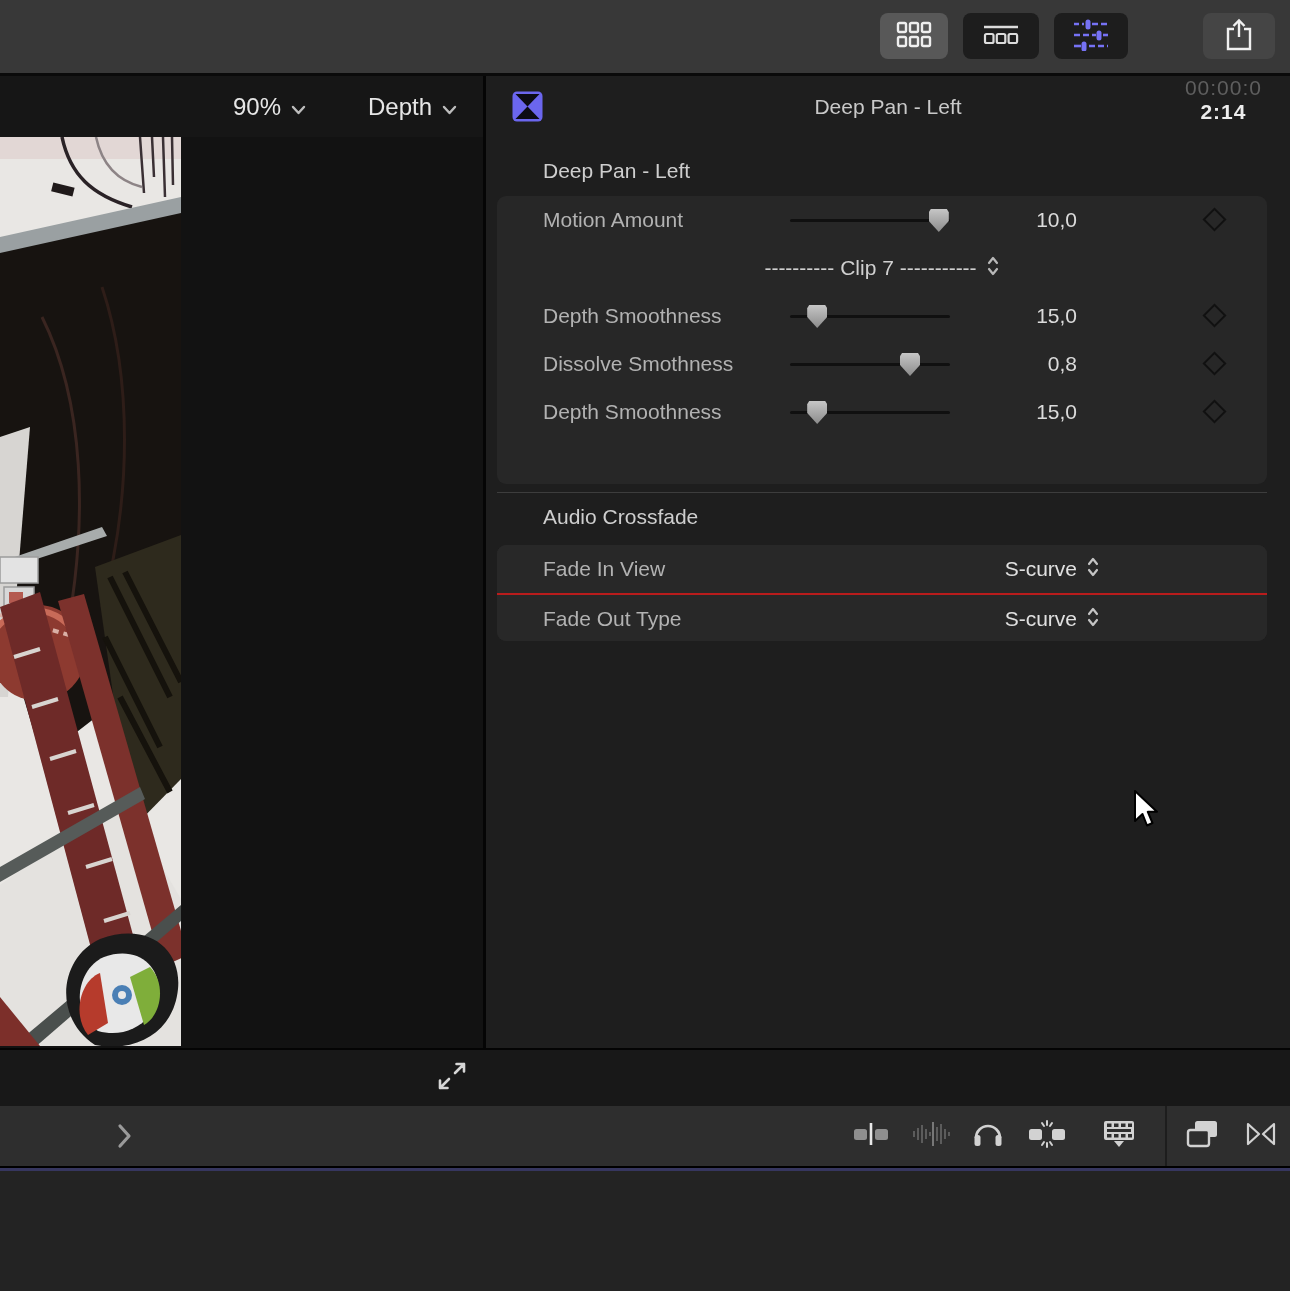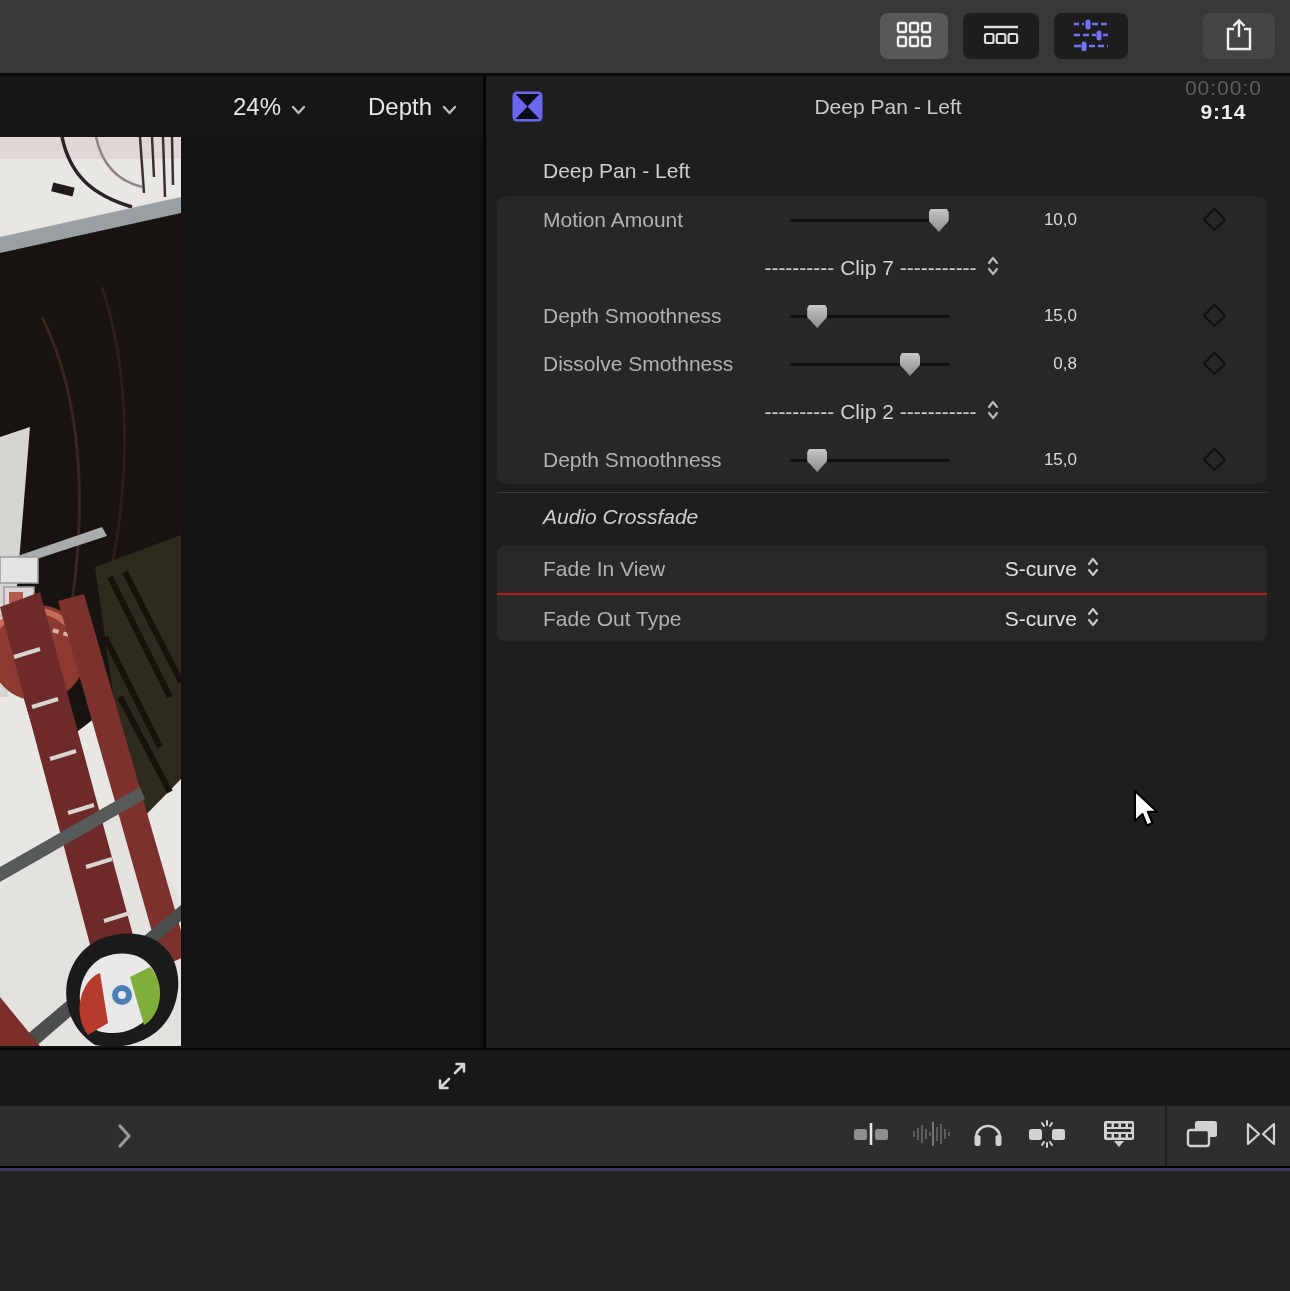--- a/index.html
+++ b/index.html
@@ -31,33 +31,33 @@
 
   
   .viewer-area{position:absolute;left:0;top:137px;width:483px;height:911px;background:#121212;}
   .preview-svg{position:absolute;left:0;top:0;}
   .v-divider{position:absolute;left:483px;top:76px;width:3px;height:1030px;background:#050505;}
 
   
   .inspector-body{position:absolute;left:486px;top:137px;width:804px;height:911px;background:#1e1e1e;}
   .sec-head{position:absolute;left:57px;color:#cecece;font-size:21px;font-weight:500;}
   .sh-1{top:22px;}
-  .sh-2{top:368px;font-style:italic;}
+  .sh-2{top:368px;}
   .group{position:absolute;left:11px;width:770px;background:#272727;border-radius:9px;}
   .g1{top:59px;height:288px;}
   .g2{top:408px;height:96px;overflow:hidden;}
   .sec-sep{position:absolute;left:11px;top:355px;width:770px;height:1px;background:#3d3d3d;}
 
   .prow{position:relative;height:48px;}
   .plabel{position:absolute;left:46px;top:50%;transform:translateY(-50%);color:#b2b2b2;font-size:21px;}
   .ptrack{position:absolute;left:293px;top:50%;width:160px;height:3px;margin-top:-1px;background:#101010;border-radius:2px;}
   .phandle{position:absolute;top:-10px;width:20px;height:23px;
            clip-path:polygon(10% 0,90% 0,100% 14%,100% 52%,50% 100%,0 52%,0 14%);
            background:linear-gradient(#c6c6c6,#8b8b8b);}
-  .pvalue{position:absolute;left:420px;width:160px;text-align:right;top:50%;transform:translateY(-50%);color:#dbdbdb;font-size:17px;}
+  .pvalue{position:absolute;left:420px;width:160px;text-align:right;top:50%;transform:translateY(-50%);color:#dbdbdb;font-size:21px;}
   .pkey{position:absolute;left:709px;top:50%;width:13px;height:13px;margin-top:-9px;border:2px solid #111111;transform:rotate(45deg);}
 
   .cliprow{display:flex;align-items:center;justify-content:center;gap:9px;height:48px;color:#d0d0d0;font-size:21px;}
 
   .frow{position:relative;height:48px;background:#282828;}
   .frow + .frow{border-top:2px solid #b91c1c;}
   .fvalue{position:absolute;left:360px;width:220px;text-align:right;top:50%;transform:translateY(-50%);color:#e0e0e0;font-size:21px;font-weight:500;}
   .fstep{position:absolute;left:589px;top:50%;transform:translateY(-50%);}
 
   
@@ -124,21 +124,21 @@
           <path d="M9 11 H3 V31 H25 V11 H19" stroke="#f0f0f0" stroke-width="2.4" fill="none"></path>
           <line x1="14" y1="3" x2="14" y2="19" stroke="#f0f0f0" stroke-width="2.4"></line>
           <path d="M8.5 8 L14 2.5 L19.5 8" stroke="#f0f0f0" stroke-width="2.4" fill="none"></path>
         </svg>
       </span>
     </button>
   </div>
 
   <div class="viewer-header">
     <div class="dropdown dd-zoom">
-      <span>24%</span>
+      <span>90%</span>
       <span>
         <svg width="15" height="10" viewBox="0 0 15 10" fill="none">
             <path d="M2 2 L7.5 8 L13 2" stroke="#bdbdbd" stroke-width="2.4" stroke-linecap="round" stroke-linejoin="round"></path>
           </svg>
       </span>
     </div>
     <div class="dropdown dd-view">
       <span>Depth</span>
       <span>
         <svg width="15" height="10" viewBox="0 0 15 10" fill="none">
@@ -152,21 +152,21 @@
     <span class="ih-icon">
       <svg width="31" height="31" viewBox="0 0 31 31">
         <rect x="0.5" y="0.5" width="30" height="30" rx="4.5" fill="#6b66ee"></rect>
         <path d="M3.5 3 H27.5 L15.5 15.5 Z" fill="#0c0c14"></path>
         <path d="M3.5 28 H27.5 L15.5 15.5 Z" fill="#0c0c14"></path>
       </svg>
     </span>
     <div class="ih-title">Deep Pan - Left</div>
     <div class="ih-tc">
       <span class="dim">00:00:0</span>
-        <span class="bright">9:14</span>
+        <span class="bright">2:14</span>
     </div>
   </div>
   <div class="ih-divider"></div>
 
   <div class="viewer-area">
     <svg class="preview-svg" width="181" height="909" viewBox="0 0 181 909" preserveAspectRatio="none">
       <rect width="181" height="909" fill="#e9e7e4"></rect>
       <rect width="181" height="22" fill="#decdcb" opacity="0.6"></rect>
       <path d="M62 0 C70 38 92 58 132 70" stroke="#2a2226" stroke-width="3.5" fill="none"></path>
       <path d="M96 0 C102 28 118 44 142 50" stroke="#8d8486" stroke-width="2.5" fill="none"></path>
@@ -233,29 +233,20 @@
         <span class="pkey"></span>
       </div>
       <div class="prow">
         <span class="plabel">Dissolve Smothness</span>
         <span class="ptrack">
           <span class="phandle" style="left: calc(75% - 10px);"></span>
         </span>
         <span class="pvalue">0,8</span>
         <span class="pkey"></span>
       </div>
-      <div class="cliprow">
-        <span>---------- Clip 2 -----------</span>
-        <span>
-          <svg width="14" height="22" viewBox="0 0 14 22" fill="none">
-            <path d="M3 8 L7 3 L11 8" stroke="#b8b8b8" stroke-width="2.2" stroke-linecap="round" stroke-linejoin="round"></path>
-            <path d="M3 14 L7 19 L11 14" stroke="#b8b8b8" stroke-width="2.2" stroke-linecap="round" stroke-linejoin="round"></path>
-          </svg>
-        </span>
-      </div>
       <div class="prow">
         <span class="plabel">Depth Smoothness</span>
         <span class="ptrack">
           <span class="phandle" style="left: calc(17% - 10px);"></span>
         </span>
         <span class="pvalue">15,0</span>
         <span class="pkey"></span>
       </div>
     </div>
 

